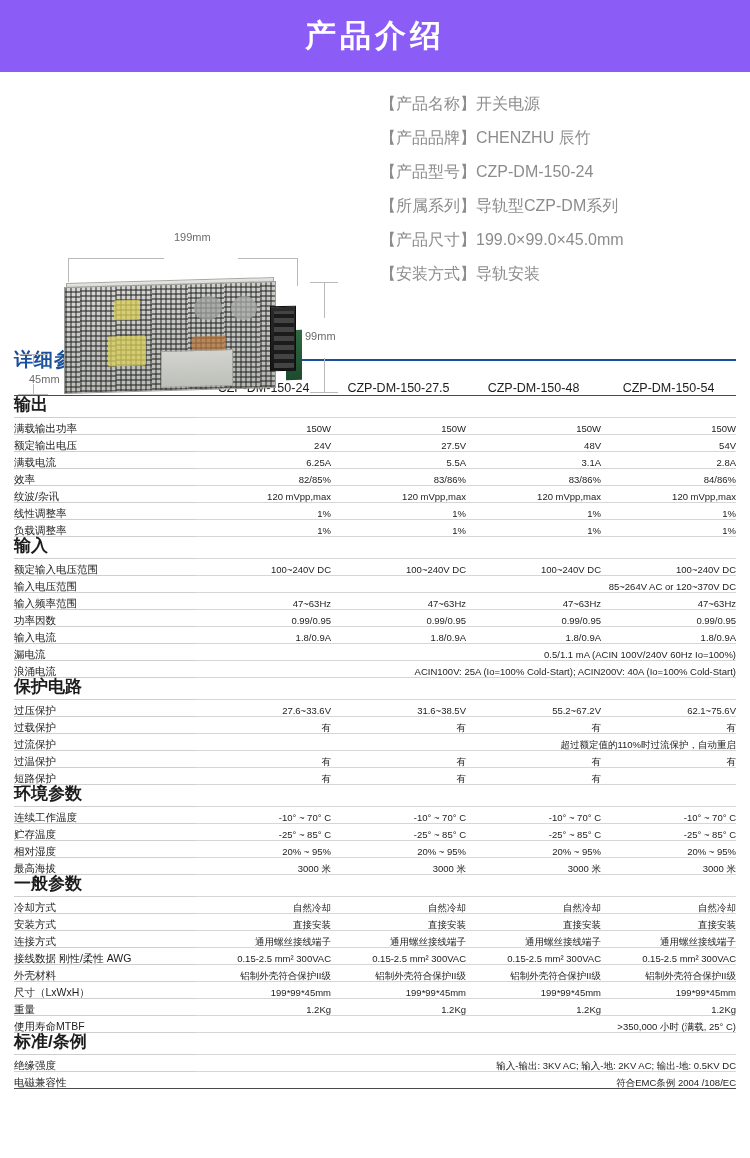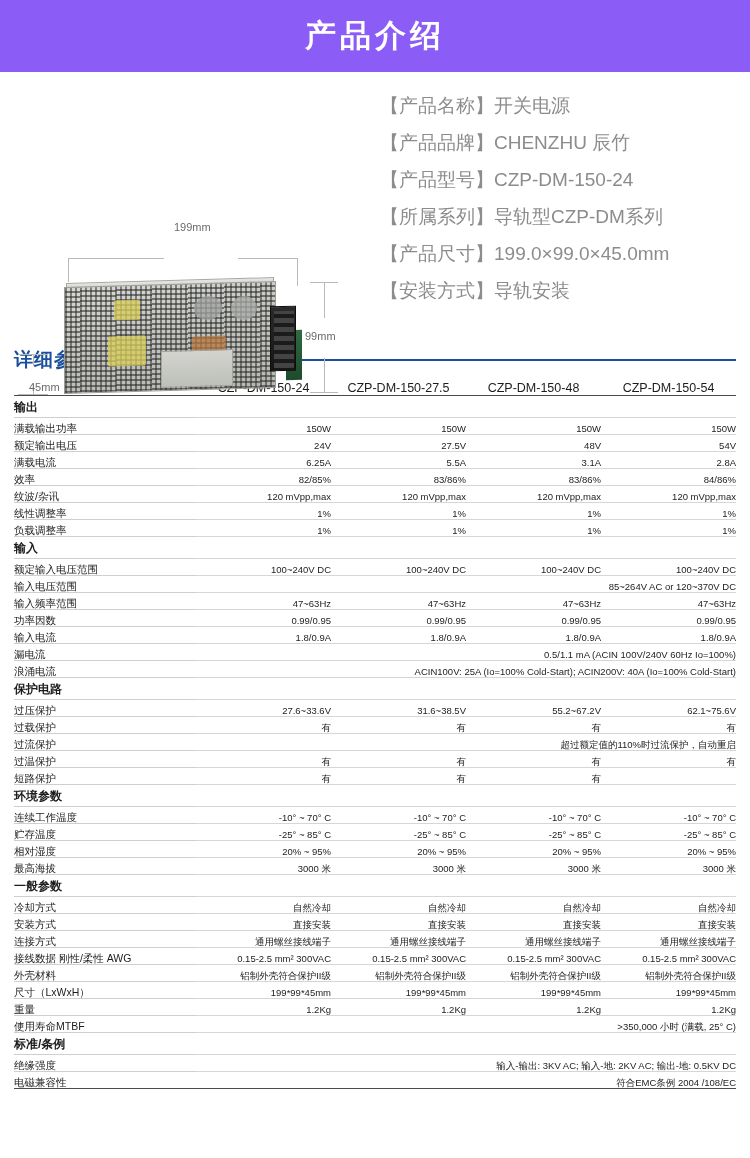--- a/index.html
+++ b/index.html
@@ -43,23 +43,23 @@
     width: 380px; height: 250px;
   }
 
   
   .dim-label {
     position: absolute;
     font-size: 11px;
     color: #6b6b6b;
     white-space: nowrap;
   }
-  .dim-top { left: 174px; top: 131px; text-align: center; }
+  .dim-top { left: 174px; top: 141px; text-align: center; }
   .dim-right { left: 305px; top: 240px; }
-  .dim-left { left: 29px; top: 291px; }
+  .dim-left { left: 29px; top: 283px; }
 
   .ln { position: absolute; background: #b9b9b9; }
   .ln-h { height: 1px; }
   .ln-v { width: 1px; }
 
   
   .device {
     position: absolute;
     left: 64px; top: 190px;
     width: 243px; height: 114px;
@@ -124,21 +124,21 @@
   .cap-o { left: 128px; top: 56px; width: 34px; height: 16px; background: #b4763e; }
   .cap-g { left: 130px; top: 16px; width: 28px; height: 24px; background: #9fa3a0; border-radius: 50%; }
   .cap-b { left: 167px; top: 16px; width: 26px; height: 24px; background: #a8aba8; border-radius: 50%; }
 
   
   .spec-list {
     width: 370px;
     padding-top: 6px;
   }
   .spec-row {
-    font-size: 19px;
+    font-size: 16px;
     color: #8c8c8c;
     line-height: 1;
     padding: 0 0 18px 0;
     white-space: nowrap;
   }
   .spec-row .k { color: #8c8c8c; }
   .spec-row .v { color: #8c8c8c; }
 
   
   .sec-head {
@@ -213,21 +213,21 @@
     text-align: right;
     padding-right: 7px;
     padding-bottom: 3px;
     border-bottom: 1px solid #d6d6d6;
     white-space: nowrap;
   }
 
   
   tr.grp td.lbl, tr.grp th.lbl {
     font-weight: bold;
-    font-size: 12px;
+    font-size: 17px;
     height: 22px;
     padding-bottom: 4px;
     border-bottom: 1px solid #cfcfcf;
     margin-top: 36px;
   }
   tr.grp td.val, tr.grp td.val-span { border-bottom: 1px solid #d6d6d6; }
 
   
   tr.grp-top td { border-top: 1.6px solid #4a4a4a; }
 

